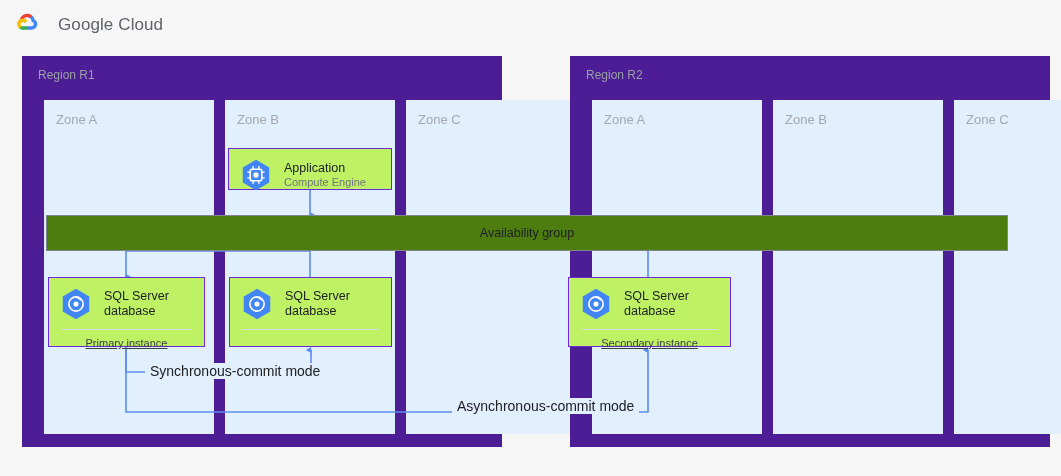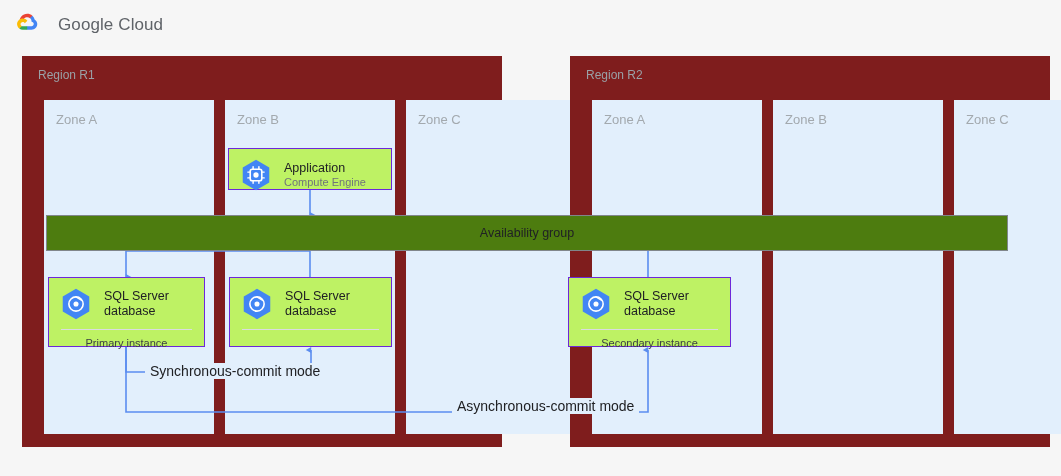--- a/index.html
+++ b/index.html
@@ -40,21 +40,21 @@
     color: #5f6368;
     letter-spacing: 0.1px;
     white-space: nowrap;
   }
   .brand-text .b-strong { color: #5f6368; }
   .brand-text .b-light { color: #5f6368; }
 
   
   .region {
     position: absolute;
-    background: #7f1d1d;
+    background: #4c1d95;
     box-sizing: border-box;
   }
   .region-label {
     position: absolute;
     left: 16px;
     top: 12px;
     font-size: 12px;
     color: #9aa0a6;
     white-space: nowrap;
   }
@@ -111,20 +111,21 @@
     height: 1px;
     background: #dadce0;
     margin: 0 12px;
   }
   .card-footer {
     font-size: 11px;
     color: #3c4043;
     text-align: center;
     padding: 7px 4px 7px 4px;
     white-space: nowrap;
+    text-decoration: underline;
   }
 
   
   .ag-bar {
     position: absolute;
     background: #4d7c0f;
     border: 1px solid #80868b;
     box-sizing: border-box;
     display: flex;
     align-items: center;

